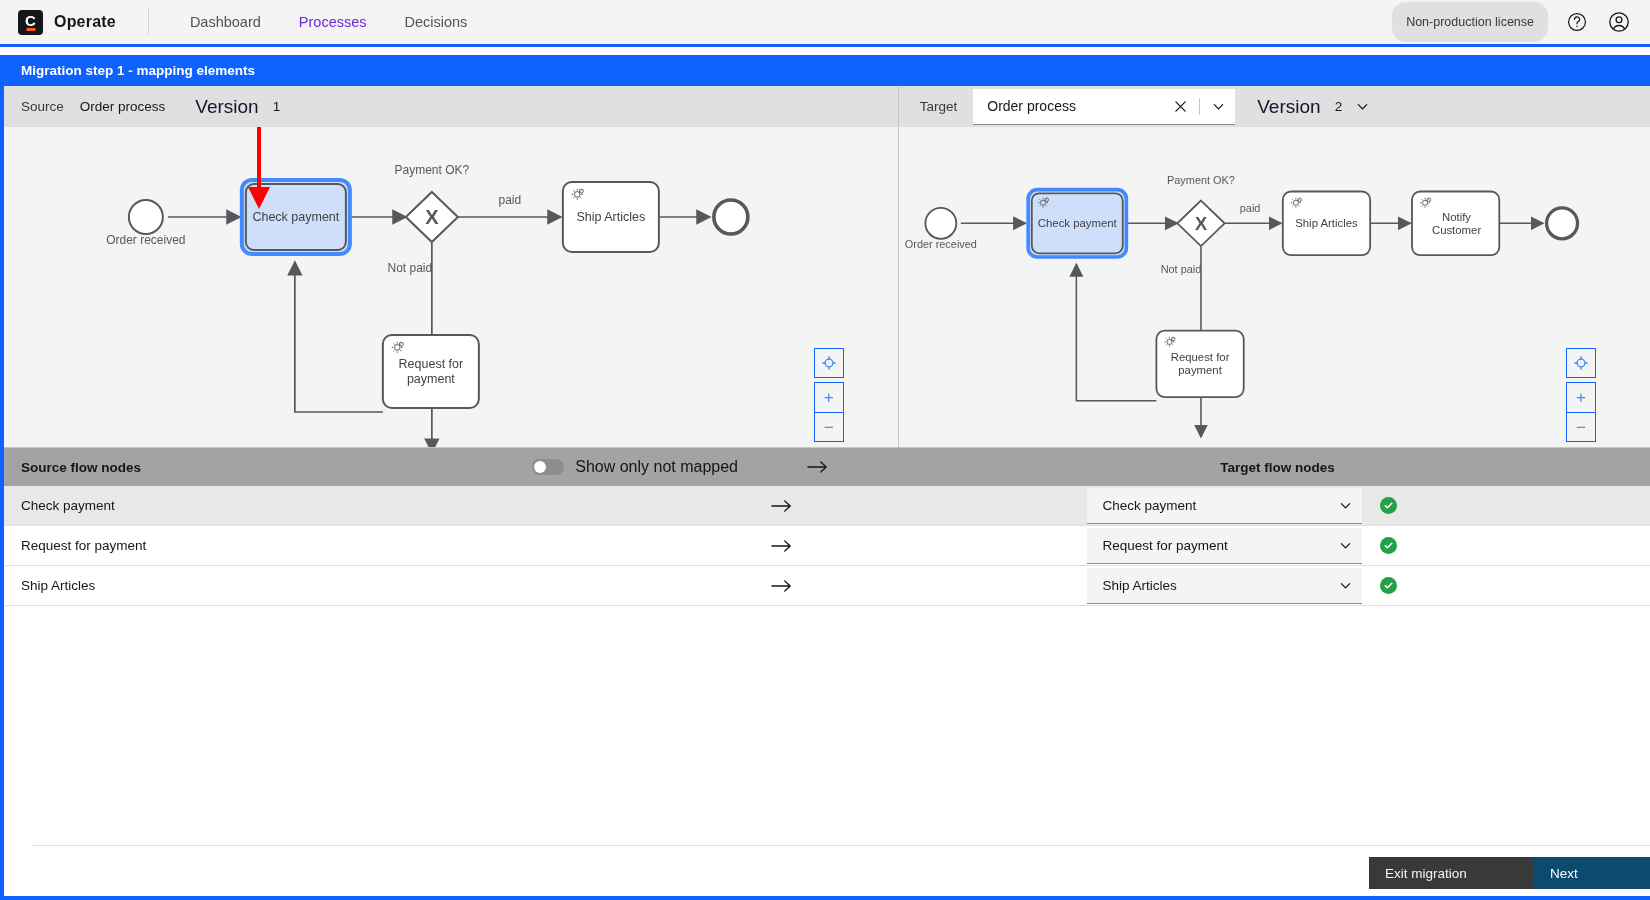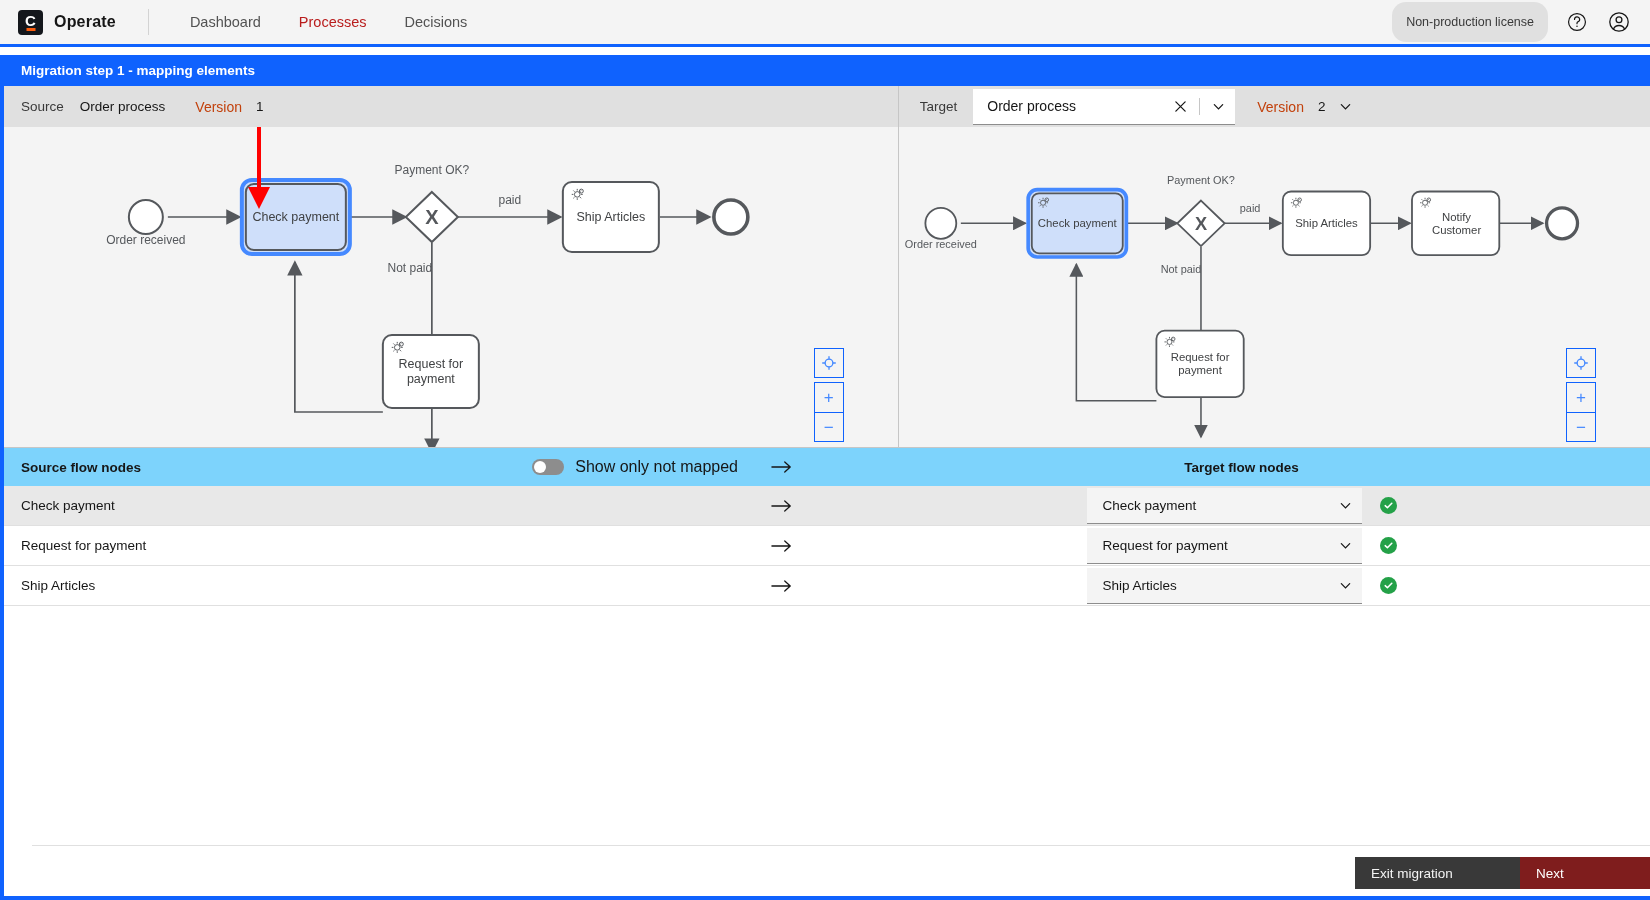--- a/index.html
+++ b/index.html
@@ -40,21 +40,21 @@
     width: 9px; height: 3px; background: #fc5d0d;
   }
   .brand-name { font-size: 16px; font-weight: bold; color: #161616; letter-spacing: .2px; }
   .nav-sep { width: 1px; height: 26px; background: #d3d3d3; margin: 0 22px 0 32px; }
   .navlinks { display: flex; align-items: center; height: 100%; }
   .navlink {
     font-size: 14.5px; color: #525252; padding: 0 19px;
     height: 100%; display: flex; align-items: center;
     cursor: pointer; position: relative;
   }
-  .navlink.active { color: #b91c1c; }
+  .navlink.active { color: #6d28d9; }
   .navlink.active::after {
     content: ""; position: absolute; left: 0; right: 0; bottom: -3px;
     height: 3px; background: #0f62fe;
   }
   .topright {
     margin-left: auto; display: flex; align-items: center; gap: 16px;
   }
   .license-pill {
     background: #e0e0e0; color: #393939; font-size: 12.5px;
     border-radius: 14px; padding: 13px 14px; white-space: nowrap;
@@ -79,21 +79,21 @@
   .panel.left { width: 988px; border-right: 1px solid #c6c6c6; }
   .panel.right { width: 826px; }
 
   .panel-head {
     height: 41px; background: #e0e0e0;
     display: flex; align-items: center; gap: 0;
     padding: 0 21px; position: relative;
   }
   .ph-label { font-size: 13.5px; color: #393939; margin-right: 16px; }
   .ph-value { font-size: 13.5px; color: #161616; margin-right: 30px; }
-  .ph-version-label { font-size: 14px; color: #c2410c; margin-right: 14px; }
+  .ph-version-label { font-size: 19px; color: #0f172a; margin-right: 14px; }
   .ph-version-value { font-size: 13.5px; color: #161616; }
 
   .combo {
     width: 262px; height: 36px; background: #ffffff;
     border-bottom: 1px solid #8d8d8d;
     display: flex; align-items: center;
     padding: 0 6px 0 14px; margin-right: 22px;
     position: relative; cursor: text;
   }
   .combo-text { font-size: 14px; color: #161616; flex: 1; }
@@ -126,23 +126,24 @@
 
   
   svg.bpmn { position:absolute; left:0; top:0; width:100%; height:100%; }
   .bp-label { font-family: "Liberation Sans", sans-serif; font-size: 12px; fill: #55585c; }
   .bp-name  { font-family: "Liberation Sans", sans-serif; font-size: 12.5px; fill: #404244; }
   .bp-stroke { stroke: #55585c; stroke-width: 2; fill: #fff; }
   .bp-flow { stroke: #55585c; stroke-width: 1.7; fill: none; }
 
   
   .table-head {
-    height: 39px; background: #7dd3fc;
+    height: 39px; background: #a3a3a3;
     display: flex; align-items: center;
     border-top: 1px solid #c6c6c6;
+    gap: 36px;
   }
   .col-src { width: 740px; padding-left: 21px; display: flex; align-items: center; }
   .col-arrow { width: 84px; display: flex; align-items: center; justify-content: center; }
   .col-tgt { flex: 1; padding-left: 9px; display: flex; align-items: center; justify-content: center; }
   .th-text { font-size: 13.5px; font-weight: bold; color: #161616; }
 
   .toggle-wrap { margin-left: auto; display: flex; align-items: center; gap: 11px; padding-right: 2px; }
   .toggle {
     width: 32px; height: 16px; border-radius: 8px; background: #8d8d8d;
     position: relative; cursor: pointer; flex: 0 0 32px;
@@ -180,21 +181,21 @@
     display: flex; align-items: center; justify-content: flex-end;
     padding-right: 0;
     margin-left: 32px;
   }
   .btn {
     height: 32px; border: none; cursor: pointer;
     font-size: 13.5px; font-family: "Liberation Sans", sans-serif;
     display: flex; align-items: center; padding: 0 16px;
   }
   .btn-exit { background: #393939; color: #f4f4f4; width: 165px; justify-content: flex-start; }
-  .btn-next { background: #7f1d1d; color: #ffffff; width: 130px; justify-content: flex-start; }
+  .btn-next { background: #0c4a6e; color: #ffffff; width: 116px; justify-content: flex-start; }
 
   .bottom-rule {
     position: absolute; left: 0; right: 0; bottom: 0;
     height: 4px; background: #0f62fe;
   }
   .left-rule {
     position: absolute; left: 0; top: 78px; bottom: 0;
     width: 4px; background: #0f62fe;
   }
 

